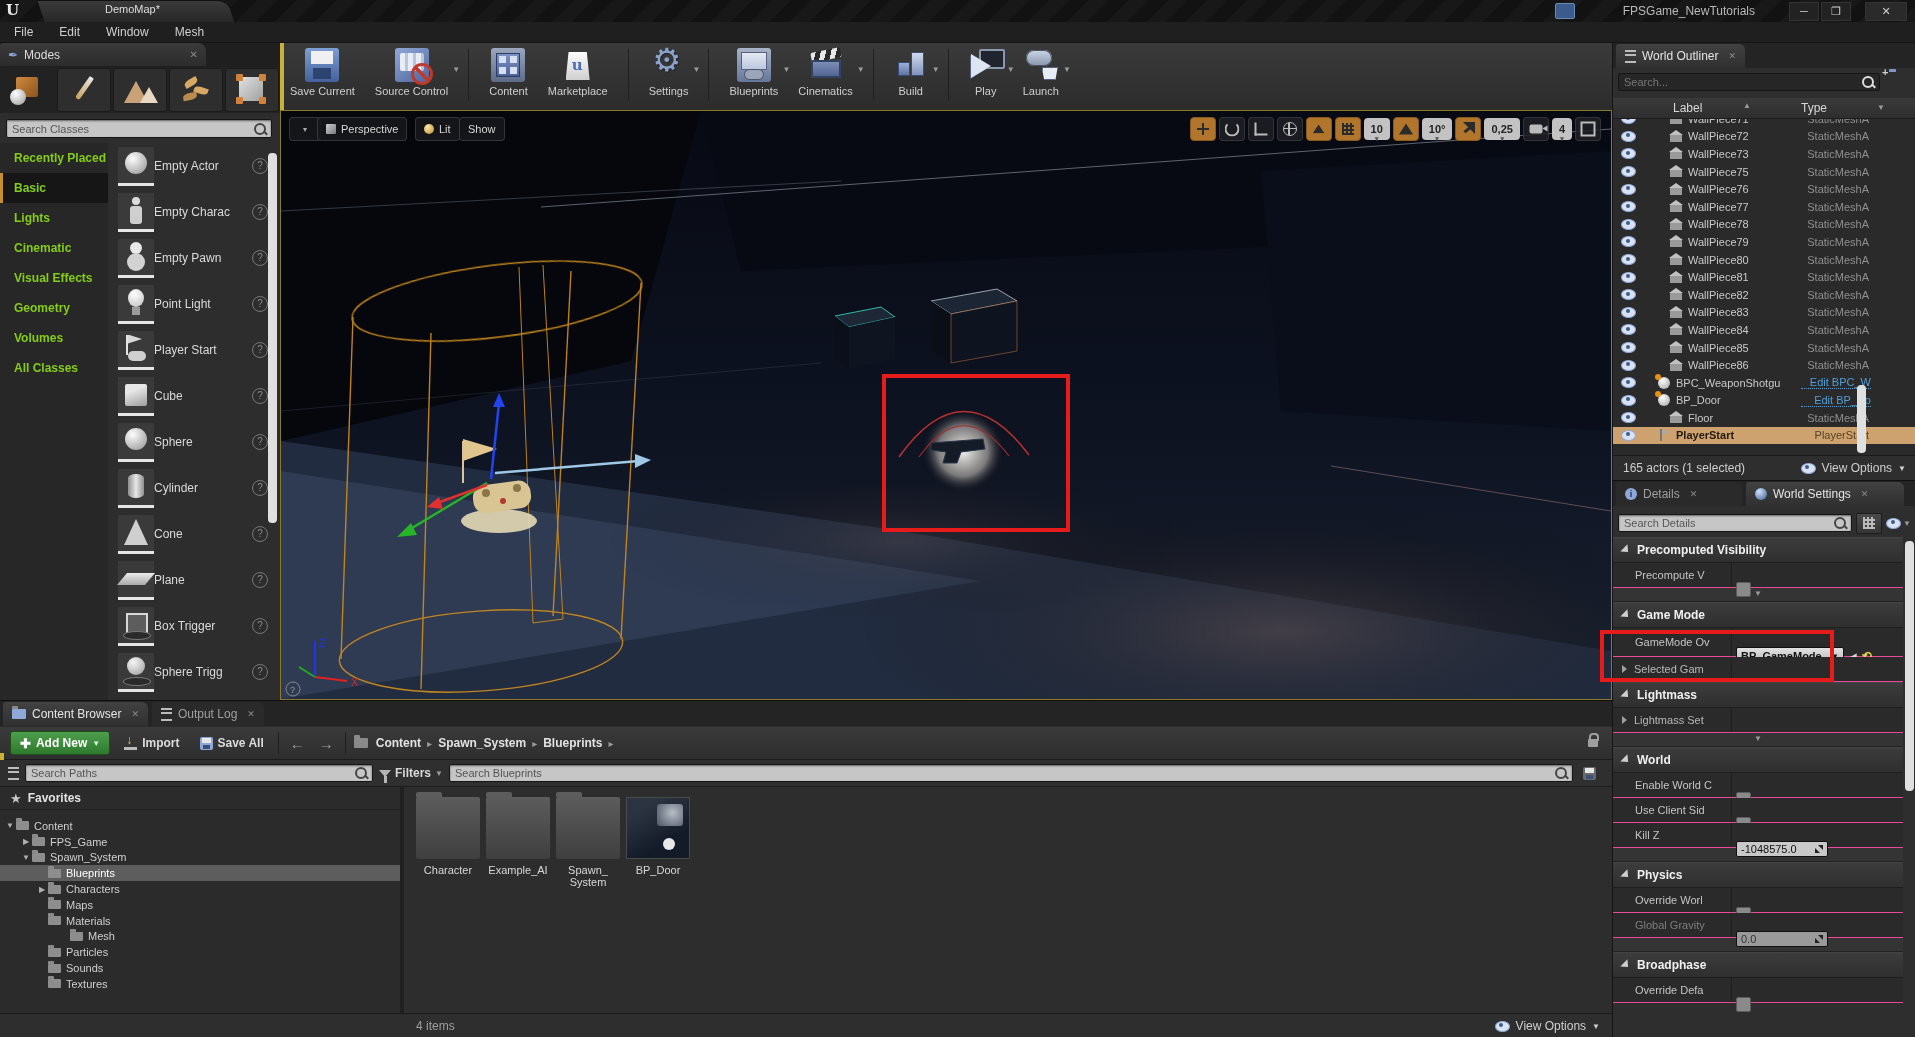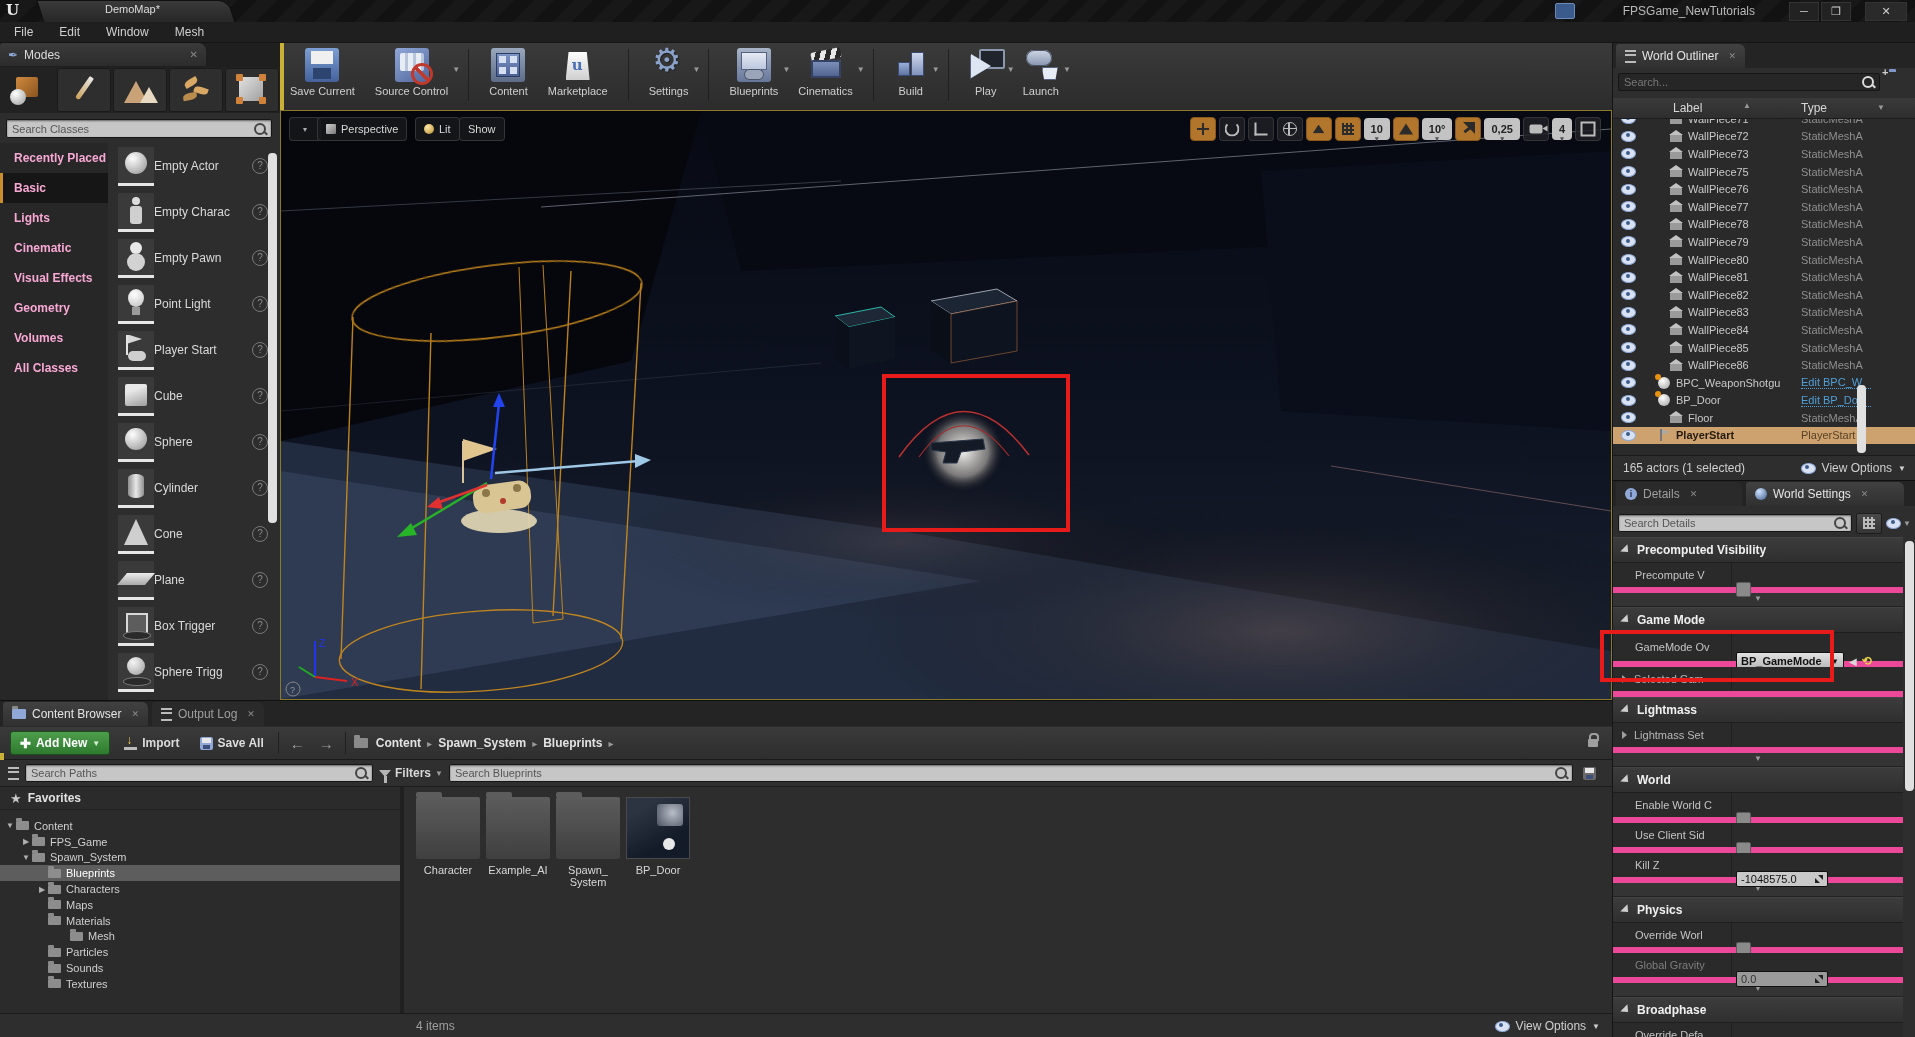--- a/index.html
+++ b/index.html
@@ -38,21 +38,21 @@
   .mi-geo{left:13px;top:8px;width:24px;height:24px;background:linear-gradient(135deg,#e2e2e2,#9f9f9f);border-radius:2px;}
   .mi-geo::after{content:"";position:absolute;left:-3px;top:-3px;width:7px;height:7px;background:#d0813a;border-radius:1px;box-shadow:23px 0 #d0813a,0 23px #d0813a,23px 23px #d0813a;}
   #search-classes{left:6px;top:76px;width:266px;height:19px;}
   .searchbox{background:#c6c6c6;border:1px solid #161616;border-radius:2px;box-shadow:inset 0 1px 2px rgba(0,0,0,.5);display:flex;align-items:center;padding:0 5px;box-sizing:border-box;color:#555;font-size:11px;}
   .searchbox .ph{flex:1;overflow:hidden;white-space:nowrap;}
   .i-search{width:8px;height:8px;border:2px solid #444;border-radius:50%;position:relative;flex:none;}
   .i-search::after{content:"";position:absolute;left:7px;top:7px;width:5px;height:2px;background:#444;transform:rotate(45deg);}
   .i-search.light{border-color:#ddd;} .i-search.light::after{background:#ddd;}
   #modes-body{left:0;top:100px;width:280px;height:557px;}
   #mode-cats{left:0;top:0;width:108px;height:557px;background:#272727;}
-  .mode-cat{height:30px;line-height:30px;padding-left:14px;color:#f9a8d4;font-weight:bold;font-size:12px;position:relative;}
+  .mode-cat{height:30px;line-height:30px;padding-left:14px;color:#84cc16;font-weight:bold;font-size:12px;position:relative;}
   .mode-cat.selected{background:#161616;}
   .mode-cat.selected::before{content:"";position:absolute;left:0;top:0;width:3px;height:100%;background:#c98e2c;}
   #mode-items{left:108px;top:0;width:172px;height:557px;background:#2d2d2d;overflow:hidden;}
   .place-item{height:46px;display:flex;align-items:center;gap:0;padding-left:10px;}
   .thumb{width:36px;height:36px;background:#3a3a3a;border-bottom:3px solid #e6e6e6;position:relative;flex:none;}
   .thumb::before,.thumb::after{content:"";position:absolute;}
   .t-sphere::before{left:7px;top:5px;width:22px;height:22px;border-radius:50%;background:radial-gradient(circle at 35% 30%,#fdfdfd,#8f8f8f);}
   .t-figure::before{left:14px;top:4px;width:8px;height:8px;border-radius:50%;background:#dcdcdc;}
   .t-figure::after{left:12px;top:13px;width:12px;height:18px;background:#cfcfcf;border-radius:3px;}
   .t-pawn::before{left:12px;top:3px;width:12px;height:12px;border-radius:50%;background:#e8e8e8;}
@@ -148,21 +148,21 @@
   .ptab.inactive{background:#2a2a2a;color:#9f9f9f;}
   .i-hamb{width:11px;height:9px;border-top:2px solid #bbb;border-bottom:2px solid #bbb;}
   .i-hamb::before{content:"";display:block;margin-top:2.5px;height:2px;background:#bbb;}
   #outliner-search{left:5px;top:30px;width:262px;height:18px;background:#262626;border:1px solid #161616;border-radius:2px;color:#777;display:flex;align-items:center;padding:0 5px;box-sizing:border-box;font-size:11px;}
   #outliner-addfolder{left:276px;top:29px;width:22px;height:20px;}
   .i-folderplus{width:16px;height:11px;background:#7f96c8;border-radius:1px;position:relative;margin-top:5px;}
   .i-folderplus::before{content:"";position:absolute;left:0;top:-3px;width:7px;height:3px;background:#7f96c8;border-radius:1px 1px 0 0;}
   .i-folderplus::after{content:"+";position:absolute;left:-7px;top:-6px;color:#cfcfcf;font-weight:bold;font-size:11px;}
   #outliner-header{left:0;top:55px;width:303px;height:20px;background:linear-gradient(#3a3a3a,#2e2e2e);border-bottom:1px solid #1c1c1c;color:#d8d8d8;}
   #outliner-rows{left:0;top:76px;width:303px;height:336px;overflow:hidden;background:#2a2a2a;}
-  .ol-row{height:17.6px;display:flex;align-items:center;font-size:11px;position:relative;}
+  .ol-row{height:17.6px;display:flex;align-items:center;font-size:11px;position:relative;text-align:right;}
   .ol-row.selected{background:#cda26f;color:#2a2014;}
   .i-eye{width:13px;height:9px;border:1px solid #8fa8d8;border-radius:50%;position:relative;background:#d8e2f2;flex:none;}
   .i-eye::before{content:"";position:absolute;left:3.5px;top:1.5px;width:4px;height:4px;border-radius:50%;background:#3b5b8c;}
   .i-house{width:12px;height:7px;background:#9a9a9a;position:relative;margin-top:4px;flex:none;}
   .i-house::before{content:"";position:absolute;left:-1px;top:-5px;border-left:7px solid transparent;border-right:7px solid transparent;border-bottom:5px solid #c2c2c2;}
   .i-bp{width:12px;height:12px;border-radius:50%;background:radial-gradient(circle at 38% 32%,#fff,#9f9f9f);position:relative;flex:none;}
   .i-bp::before{content:"";position:absolute;left:-3px;top:-3px;width:6px;height:6px;border-radius:50%;background:#e8920f;}
   .i-pawnflag{width:12px;height:12px;position:relative;flex:none;}
   .i-pawnflag::before{content:"";position:absolute;left:2px;top:0;width:2px;height:12px;background:#777;}
   .i-pawnflag::after{content:"";position:absolute;left:4px;top:0;width:8px;height:5px;background:#aaa;clip-path:polygon(0 0,100% 50%,0 100%);}
@@ -176,21 +176,21 @@
   #details{left:1612px;top:480px;width:303px;height:557px;background:#2e2e2e;border-left:1px solid #151515;border-top:1px solid #101010;}
   #ws-search-row{left:5px;top:32px;width:293px;height:20px;display:flex;gap:4px;align-items:center;}
   #ws-search{flex:1;height:18px;}
   .sq-btn{width:24px;height:19px;background:linear-gradient(#4a4a4a,#353535);border:1px solid #1c1c1c;border-radius:2px;position:relative;}
   .sq-btn .si-grid{position:absolute;left:50%;top:50%;transform:translate(-50%,-50%);width:12px;height:12px;background:
     repeating-linear-gradient(90deg,#bbb 0 2px,transparent 2px 4px),
     repeating-linear-gradient(0deg,#bbb 0 2px,transparent 2px 4px);}
   #ws-body{left:0;top:56px;width:290px;height:501px;overflow:hidden;}
   .ws-hdr{height:24px;background:linear-gradient(#3c3c3c,#2f2f2f);border-top:1px solid #444;border-bottom:1px solid #1e1e1e;display:flex;align-items:center;gap:6px;padding-left:8px;color:#f0f0f0;font-weight:bold;font-size:12px;}
   .tri-open{width:0;height:0;border-left:5px solid transparent;border-right:5px solid transparent;border-top:6px solid #cfcfcf;transform:rotate(-45deg);}
-  .ws-row{height:24px;display:flex;align-items:center;background:#2a2a2a;border-bottom:6px solid #ec4899;position:relative;font-size:11px;color:#c4c4c4;}
+  .ws-row{height:24px;display:flex;align-items:center;background:#2a2a2a;border-bottom:1px solid #ec4899;position:relative;font-size:11px;color:#c4c4c4;}
   .ws-row .rlabel{width:115px;padding-left:22px;white-space:nowrap;overflow:hidden;box-sizing:border-box;flex:none;}
   .ws-row .rlabel.dim{color:#7d7d7d;}
   .ws-row .divline{position:absolute;left:118px;top:0;width:1px;height:100%;background:#1f1f1f;}
   .ws-val{display:flex;align-items:center;gap:5px;padding-left:8px;margin-top:28px;}
   .chk{width:13px;height:13px;background:#8a8a8a;border:1px solid #5c5c5c;border-radius:2px;}
   .combo{width:108px;height:18px;background:linear-gradient(#e2e2e2,#b5b5b5);border:1px solid #111;border-radius:2px;color:#111;font-size:11px;display:flex;align-items:center;padding:0 4px;box-sizing:border-box;}
   .combo .cv{flex:1;white-space:nowrap;overflow:hidden;font-weight:bold;}
   .combo .ca{font-size:8px;color:#111;}
   .num-input{width:92px;height:16px;background:#c9c9c9;border:1px solid #111;border-radius:2px;color:#111;font-size:11px;display:flex;align-items:center;padding:0 4px;box-sizing:border-box;}
   .num-input .nv{flex:1;}

